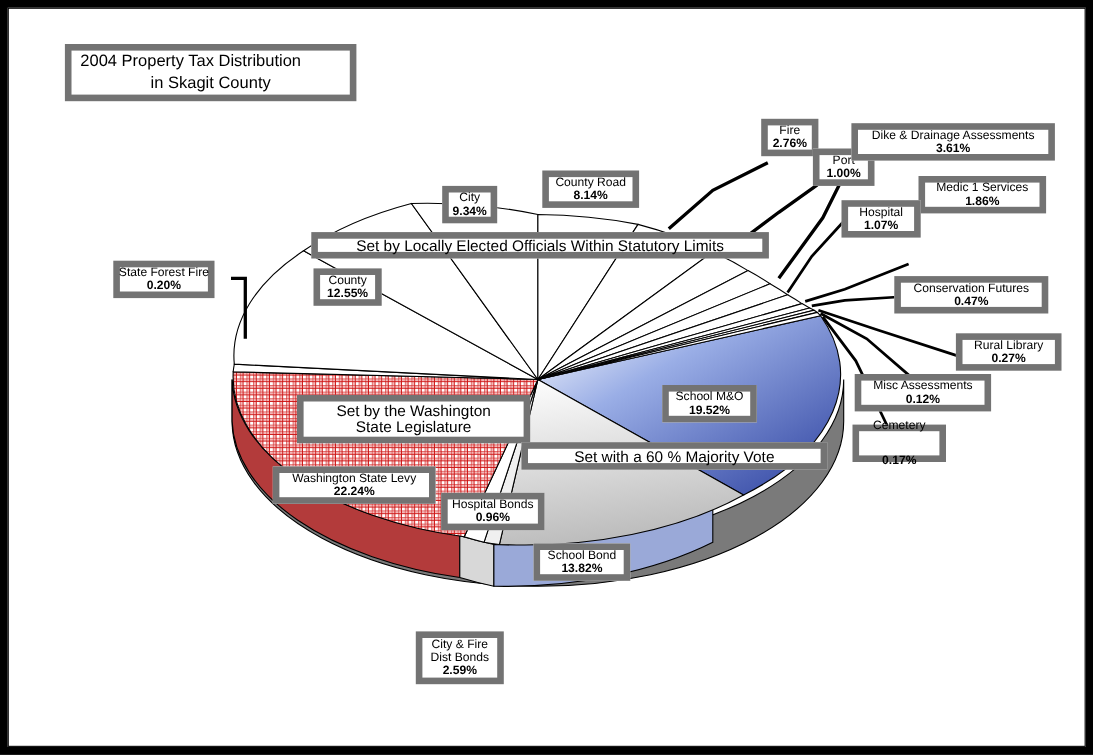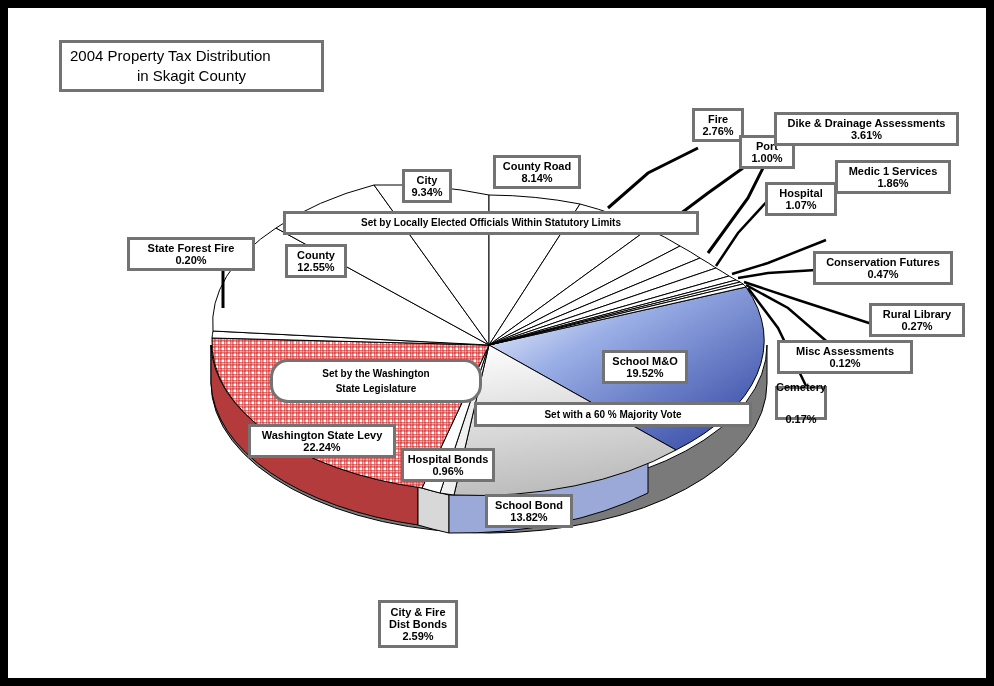--- a/index.html
+++ b/index.html
@@ -1,35 +1,35 @@
 <!DOCTYPE html>
 <html><head>
 <meta charset="utf-8">
 <style>
   html,body{margin:0;padding:0;background:#000;}
   body{width:994px;height:686px;font-family:"Liberation Sans",sans-serif;}
   #page{position:relative;width:994px;height:686px;background:#000;box-sizing:border-box;}
   #canvas{position:absolute;left:7px;top:7px;width:980px;height:672px;background:#fff;border:1px solid #000;box-sizing:border-box;overflow:hidden;}
 
-  .box{position:absolute;border:3px solid #737373;background:#fff;box-sizing:border-box;
+  .box{position:absolute;border:6px solid #737373;background:#fff;box-sizing:border-box;
        display:flex;flex-direction:column;align-items:center;justify-content:center;
        font-size:11px;line-height:12px;color:#000;text-align:center;padding:2px 4px;}
-  .box .l{font-weight:bold;white-space:nowrap;}
+  .box .l{font-weight:normal;white-space:nowrap;}
   .box .v{font-weight:bold;white-space:nowrap;}
 
   
   #title-box{left:51px;top:32px;width:265px;height:52px;font-size:15px;line-height:20px;
              justify-content:center;padding:3px 6px;}
   #title-box .t1,#title-box .t2{font-weight:normal;white-space:nowrap;font-size:15px;}
   #title-box .t1{align-self:flex-start;margin-left:2px;}
 
   
-  .banner{font-size:10px;font-weight:bold;}
+  .banner{font-size:14px;font-weight:bold;}
   #banner-local{left:275px;top:203px;width:416px;height:24px;}
-  #banner-legis{left:262px;top:351px;width:212px;height:44px;line-height:15px;border-radius:18px;}
+  #banner-legis{left:262px;top:351px;width:212px;height:44px;line-height:15px;}
   #banner-vote{left:466px;top:394px;width:278px;height:25px;}
 
   svg{position:absolute;left:0;top:0;}
 </style>
 </head>
 <body>
 
 <div id="page">
   <div id="canvas">
 
@@ -169,36 +169,36 @@
     <div class="box" style="left:805px;top:243px;width:140px;height:34px;">
       <div class="l">Conservation Futures</div>
       <div class="v">0.47%</div>
     </div>
 
     <div class="box" style="left:861px;top:295px;width:96px;height:34px;">
       <div class="l">Rural Library</div>
       <div class="v">0.27%</div>
     </div>
 
-    <div class="box" style="left:769px;top:332px;width:136px;height:34px;">
+    <div class="box" style="left:769px;top:332px;width:124px;height:34px;">
       <div class="l">Misc Assessments</div>
       <div class="v">0.12%</div>
     </div>
 
-    <div class="box" style="left:767px;top:378px;width:52px;height:34px;gap:20px;">
+    <div class="box" style="left:767px;top:378px;width:85px;height:34px;gap:20px;">
       <div class="l">Cemetery</div>
       <div class="v">0.17%</div>
     </div>
 
     <div class="box" style="left:277px;top:236px;width:62px;height:34px;">
       <div class="l">County</div>
       <div class="v">12.55%</div>
     </div>
 
-    <div class="box" style="left:95px;top:229px;width:128px;height:34px;margin-left:24px;">
+    <div class="box" style="left:95px;top:229px;width:92px;height:34px;">
       <div class="l">State Forest Fire</div>
       <div class="v">0.20%</div>
     </div>
 
     <div class="box" style="left:240px;top:416px;width:148px;height:34px;">
       <div class="l">Washington State Levy</div>
       <div class="v">22.24%</div>
     </div>
 
     <div class="box" style="left:393px;top:440px;width:94px;height:34px;">
@@ -209,20 +209,20 @@
     <div class="box" style="left:477px;top:486px;width:88px;height:34px;">
       <div class="l">School Bond</div>
       <div class="v">13.82%</div>
     </div>
 
     <div class="box" style="left:594px;top:342px;width:86px;height:34px;">
       <div class="l">School M&amp;O</div>
       <div class="v">19.52%</div>
     </div>
 
-    <div class="box" style="left:370px;top:566px;width:80px;height:48px;margin-top:26px;">
+    <div class="box" style="left:370px;top:566px;width:80px;height:48px;">
       <div class="l">City &amp; Fire</div>
       <div class="l">Dist Bonds</div>
       <div class="v">2.59%</div>
     </div>
 
   </div>
 </div>
 
 </body></html>

